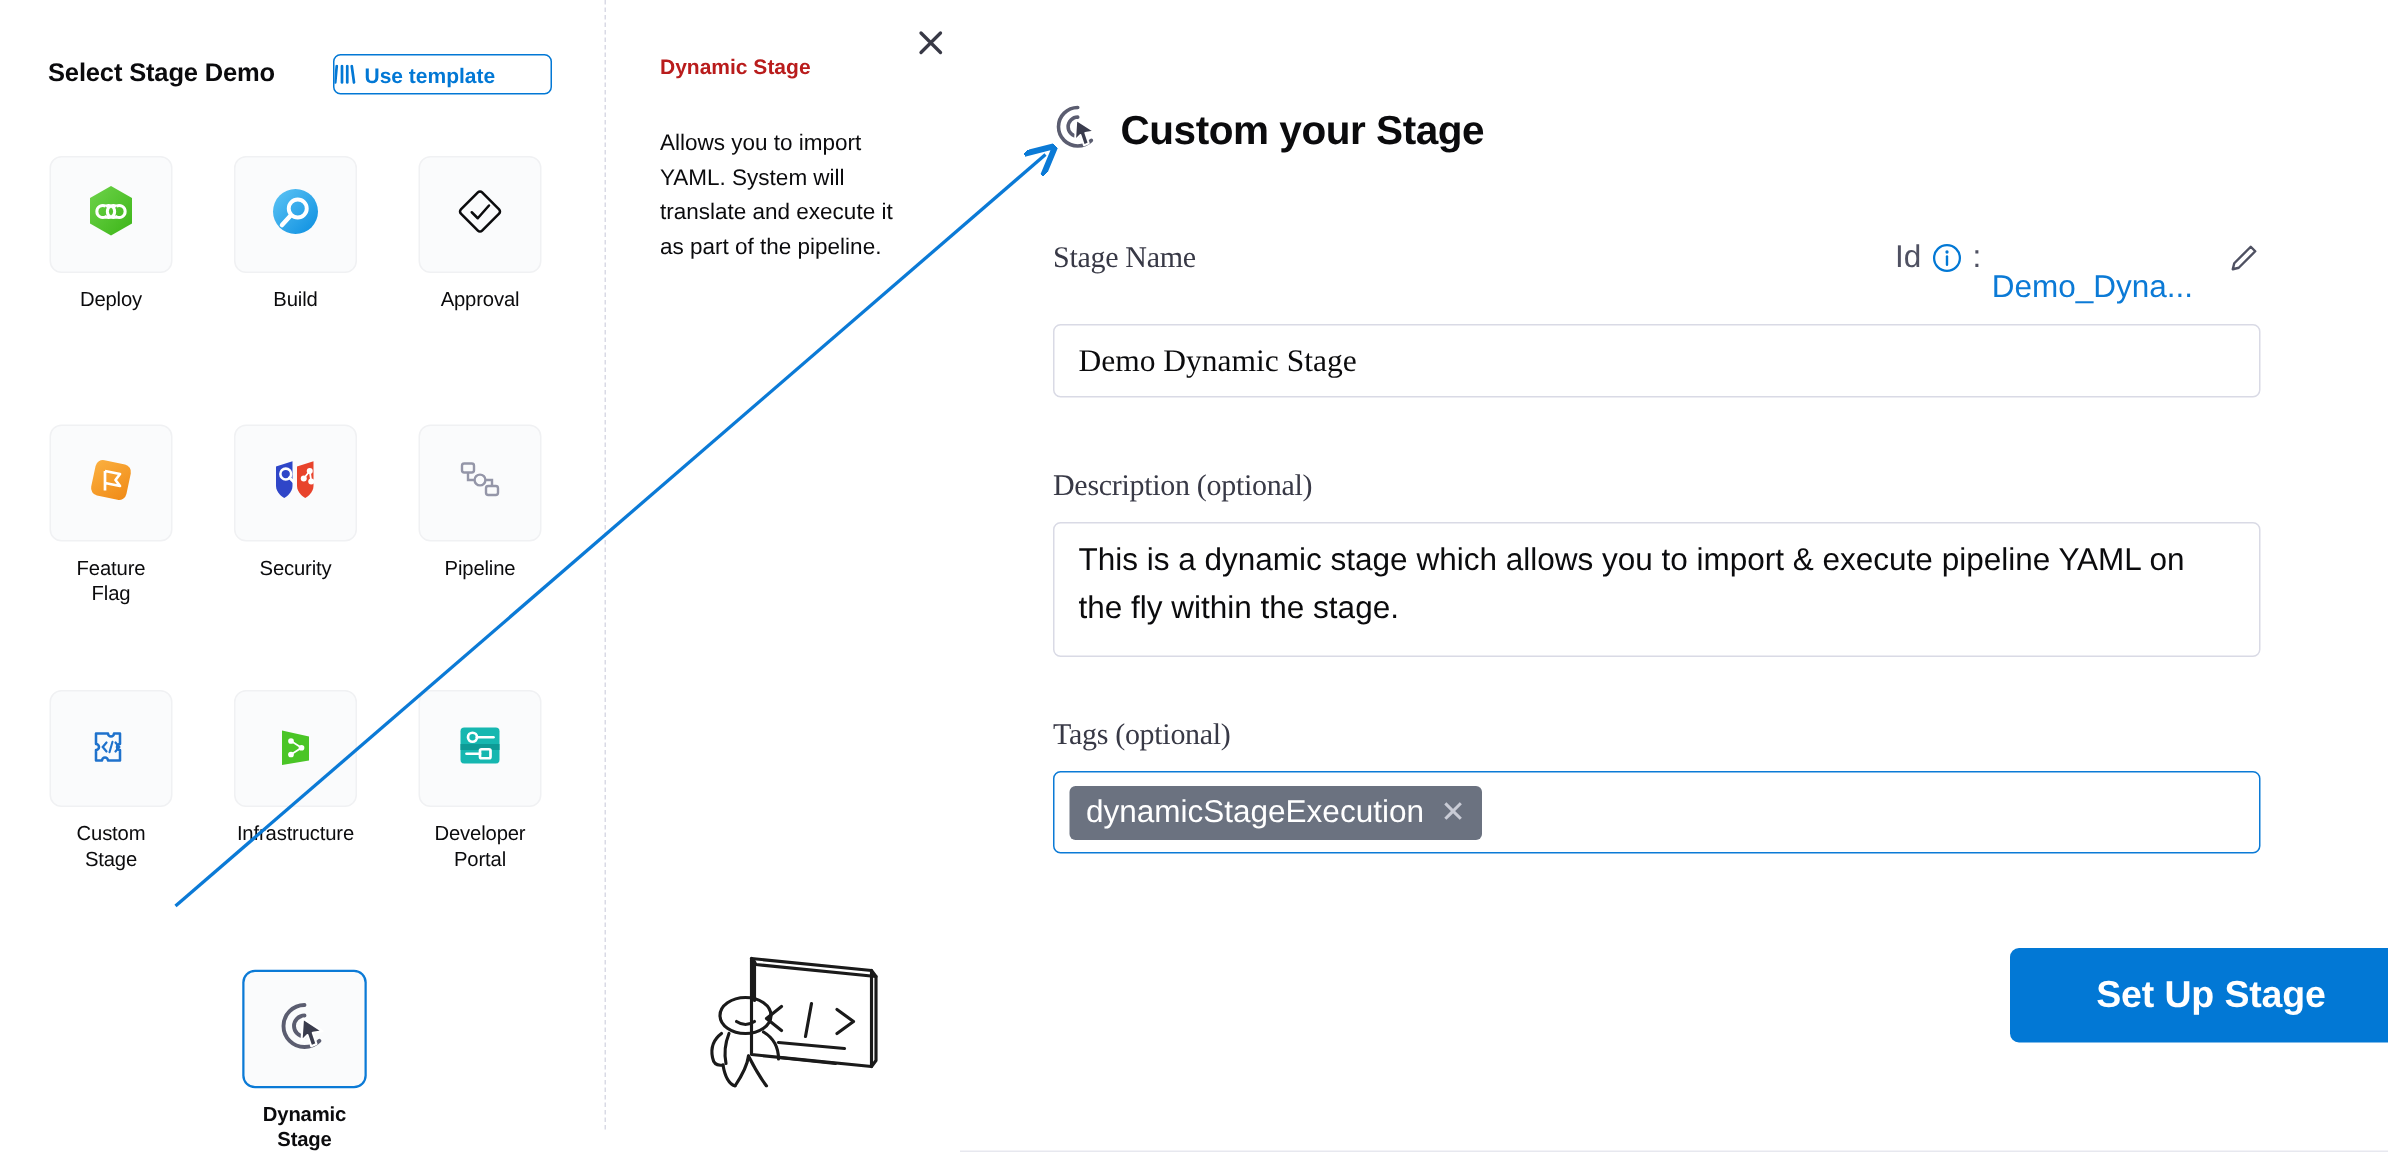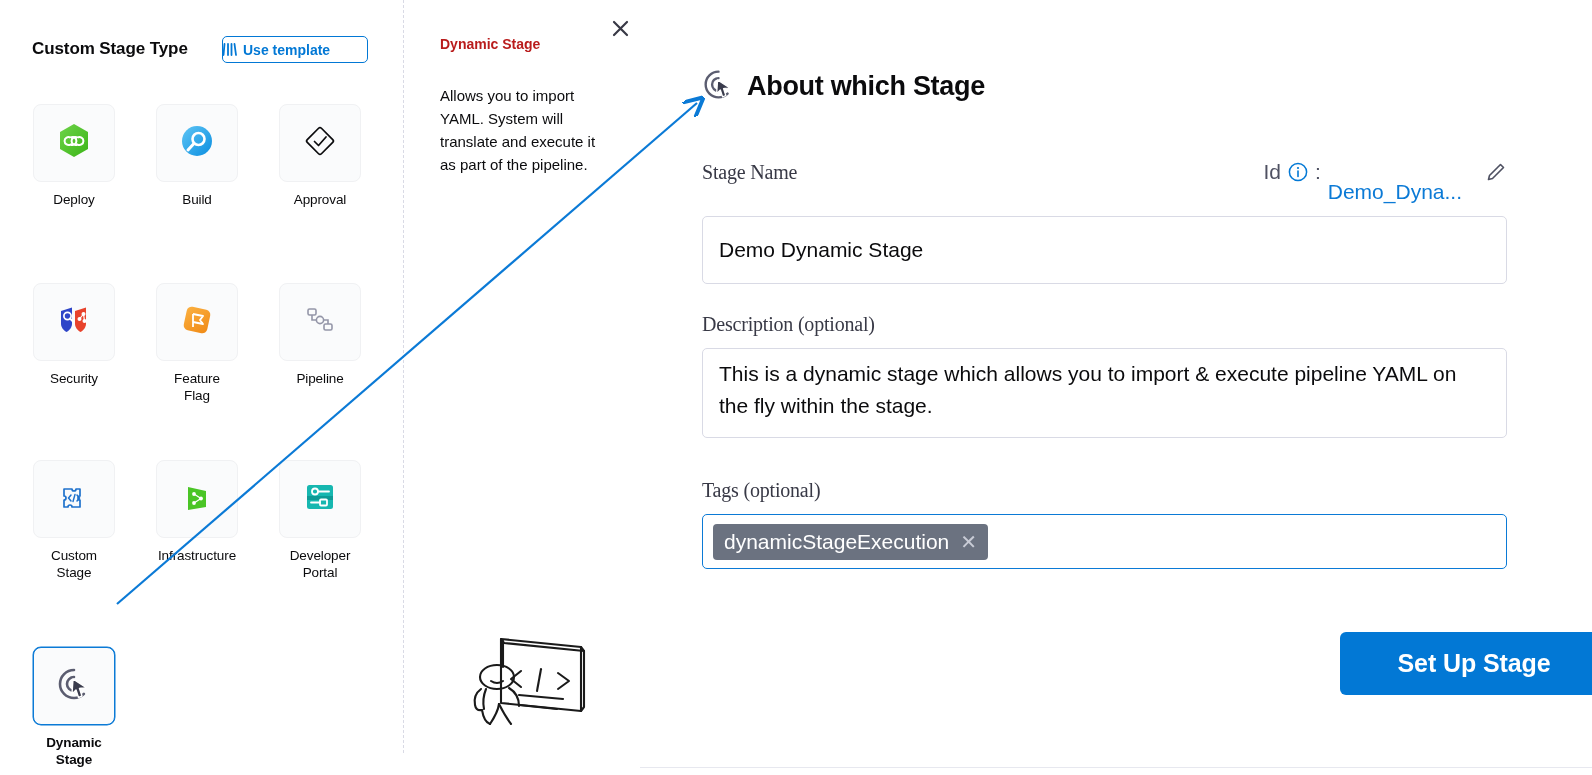--- a/index.html
+++ b/index.html
@@ -46,21 +46,21 @@
     background: #fafbfc; border: 1.6px solid #0b7ad6;
     box-shadow: 0 0 0 0.5px #0b7ad6;
   }
   .stage-label {
     margin-top: 9px; font-size: 13.5px; color: #0b0b0d;
     text-align: center; line-height: 17px; letter-spacing: -0.1px;
   }
   .stage-label.bold { font-weight: bold; }
   .row-gap-1 { margin-top: 75px; }
   .row-gap-2 { margin-top: 56px; }
-  .row-gap-3 { margin-top: 66px; }
+  .row-gap-3 { margin-top: 66px; justify-content: center; }
 
   
   .v-divider {
     position: absolute; left: 403px; top: 0; height: 753px;
     border-left: 1.5px dashed #d9dae5;
   }
 
   
   .mid-panel { position: absolute; left: 403px; top: 0; width: 237px; height: 775px; }
   .close-btn {
@@ -94,23 +94,23 @@
     font-size: 20px; color: #383946; letter-spacing: -0.2px; font-family: Liberation Serif, serif;
   }
   .label-row { display: flex; align-items: center; justify-content: space-between; }
   .id-row { display: flex; align-items: center; gap: 7px; font-size: 21px; color: #4f5162; }
   .id-info { display: inline-flex; align-items: center; color: #0278d5; }
   .id-colon { color: #4f5162; }
   .id-value { color: #0b7ad6; font-size: 21px; max-width: 190px; overflow: hidden; white-space: nowrap; margin-top: 40px; }
   .pencil { display: inline-flex; align-items: center; margin-left: 16px; color: #4f5162; cursor: pointer; }
 
   .text-input {
-    margin-top: 12px; width: 805px; height: 68px;
+    margin-top: 12px; width: 805px; height: 49px;
     border: 1px solid #d9dae5; border-radius: 5px; background: #fff;
-    font-family: Liberation Sans, sans-serif;
+    font-family: Liberation Serif, serif;
     font-size: 21px; color: #0b0b0d; padding: 4px 16px;
     outline: none;
   }
   .text-area {
     margin-top: 12px; width: 805px; height: 90px;
     border: 1px solid #d9dae5; border-radius: 5px; background: #fff;
     font-family: "Liberation Sans", sans-serif;
     font-size: 21px; line-height: 32px; color: #0b0b0d;
     padding: 9px 16px; outline: none; resize: none;
   }
@@ -141,21 +141,21 @@
   }
 </style>
 </head>
 <body>
 
 <div id="root">
 
   <div class="left-panel">
 
     <div class="left-header">
-      <div class="panel-title">Custom Stage Type</div>
+      <div class="panel-title">Select Stage Demo</div>
       <div class="use-template-btn">
         <span class="tmpl-icon">
           <svg width="15" height="13" viewBox="0 0 15 13">
             <path d="M1.5 1 L0.5 12" stroke="#0278d5" stroke-width="1.8" fill="none" stroke-linecap="round"></path>
             <path d="M5 1 L5 12" stroke="#0278d5" stroke-width="1.8" fill="none" stroke-linecap="round"></path>
             <path d="M8.5 1 L8.5 12" stroke="#0278d5" stroke-width="1.8" fill="none" stroke-linecap="round"></path>
             <path d="M11.5 1 L13 12" stroke="#0278d5" stroke-width="1.8" fill="none" stroke-linecap="round"></path>
           </svg>
         </span>
         <span>Use template</span>
@@ -212,54 +212,54 @@
             </span>
           </div>
           <div class="stage-label">Approval</div>
         </div>
       </div>
 
       <div class="grid-row row-gap-1">
         <div class="stage-item">
           <div class="stage-card">
             <span>
+              <svg width="34" height="34" viewBox="0 0 34 34">
+                <defs>
+                    <linearGradient id="gff" x1="0" y1="0" x2="1" y2="1">
+                  <stop offset="0%" stop-color="#fbb040"></stop>
+                      <stop offset="100%" stop-color="#f08a16"></stop>
+                </linearGradient>
+                  </defs>
+                <rect x="5" y="5" width="24" height="24" rx="5" fill="url(#gff)" transform="rotate(12 17 17)"></rect>
+                <path d="M13 11 L13 24 M13 11 L23 13 L20 17 L23 21 L13 19" fill="none" stroke="#ffffff" stroke-width="1.8" stroke-linejoin="round"></path>
+              </svg>
+            </span>
+          </div>
+          <div class="stage-label">
+            <span>Feature</span><br>
+            <span>Flag</span>
+          </div>
+        </div>
+
+        <div class="stage-item">
+          <div class="stage-card">
+            <span>
               <svg width="38" height="34" viewBox="0 0 38 34">
                 <path d="M6 8 L17 4.5 L17 21 C17 25.5 12.5 28.5 11.5 29 C10.5 28.5 6 25.5 6 21 Z" fill="#2f46c8"></path>
                 <path d="M20 8 L31 4.5 L31 21 C31 25.5 26.5 28.5 25.5 29 C24.5 28.5 20 25.5 20 21 Z" fill="#e8432c"></path>
                 <circle cx="12.5" cy="13" r="3.6" fill="none" stroke="#ffffff" stroke-width="1.7"></circle>
                 <path d="M15 15.5 L18 18.5" stroke="#ffffff" stroke-width="1.9" stroke-linecap="round"></path>
                 <circle cx="28.5" cy="11" r="2" fill="#ffffff"></circle>
                 <circle cx="24.5" cy="16" r="2" fill="#ffffff"></circle>
                 <circle cx="29.5" cy="18" r="2" fill="#ffffff"></circle>
                 <path d="M28.5 11 L24.5 16 M28.5 11 L29.5 18" stroke="#ffffff" stroke-width="1.2"></path>
               </svg>
             </span>
           </div>
           <div class="stage-label">Security</div>
-        </div>
-
-        <div class="stage-item">
-          <div class="stage-card">
-            <span>
-              <svg width="34" height="34" viewBox="0 0 34 34">
-                <defs>
-                    <linearGradient id="gff" x1="0" y1="0" x2="1" y2="1">
-                  <stop offset="0%" stop-color="#fbb040"></stop>
-                      <stop offset="100%" stop-color="#f08a16"></stop>
-                </linearGradient>
-                  </defs>
-                <rect x="5" y="5" width="24" height="24" rx="5" fill="url(#gff)" transform="rotate(12 17 17)"></rect>
-                <path d="M13 11 L13 24 M13 11 L23 13 L20 17 L23 21 L13 19" fill="none" stroke="#ffffff" stroke-width="1.8" stroke-linejoin="round"></path>
-              </svg>
-            </span>
-          </div>
-          <div class="stage-label">
-            <span>Feature</span><br>
-            <span>Flag</span>
-          </div>
         </div>
 
         <div class="stage-item">
           <div class="stage-card">
             <span>
               <svg width="32" height="30" viewBox="0 0 32 30">
                 <rect x="4" y="4" width="8" height="6" rx="1.5" fill="none" stroke="#9496a8" stroke-width="1.6"></rect>
                 <rect x="20" y="19" width="8" height="6" rx="1.5" fill="none" stroke="#9496a8" stroke-width="1.6"></rect>
                 <circle cx="16" cy="15" r="3.6" fill="none" stroke="#9496a8" stroke-width="1.6"></circle>
                 <path d="M8 10 L8 15 L12.4 15" fill="none" stroke="#9496a8" stroke-width="1.6"></path>
@@ -393,21 +393,21 @@
   <div class="right-panel">
 
     <div class="about-header">
       <span>
         <svg width="33" height="33" viewBox="0 0 36 36">
           <path d="M18 4 a14 14 0 1 0 0 28 a14 14 0 0 0 9.9-4.1" fill="none" stroke="#5b5d70" stroke-width="2.6" stroke-linecap="round"></path>
           <path d="M18 11 a7 7 0 1 0 0 14" fill="none" stroke="#5b5d70" stroke-width="2.6" stroke-linecap="round"></path>
           <path d="M17 13 L30 21.5 L23.5 22.5 L26 30 L22.5 31.5 L20 24 L16 28 Z" fill="#3a3c4d" stroke="#ffffff" stroke-width="1.4" stroke-linejoin="round"></path>
         </svg>
       </span>
-      <span class="about-title">About which Stage</span>
+      <span class="about-title">Custom your Stage</span>
     </div>
 
     <div class="field-block" style="top:140px;">
       <div class="label-row">
         <span class="field-label">Stage Name</span>
         <span class="id-row">
           <span>Id</span>
           <span class="id-info">
             <svg width="20" height="20" viewBox="0 0 20 20">
               <circle cx="10" cy="10" r="8.6" fill="none" stroke="#0278d5" stroke-width="1.5"></circle>

